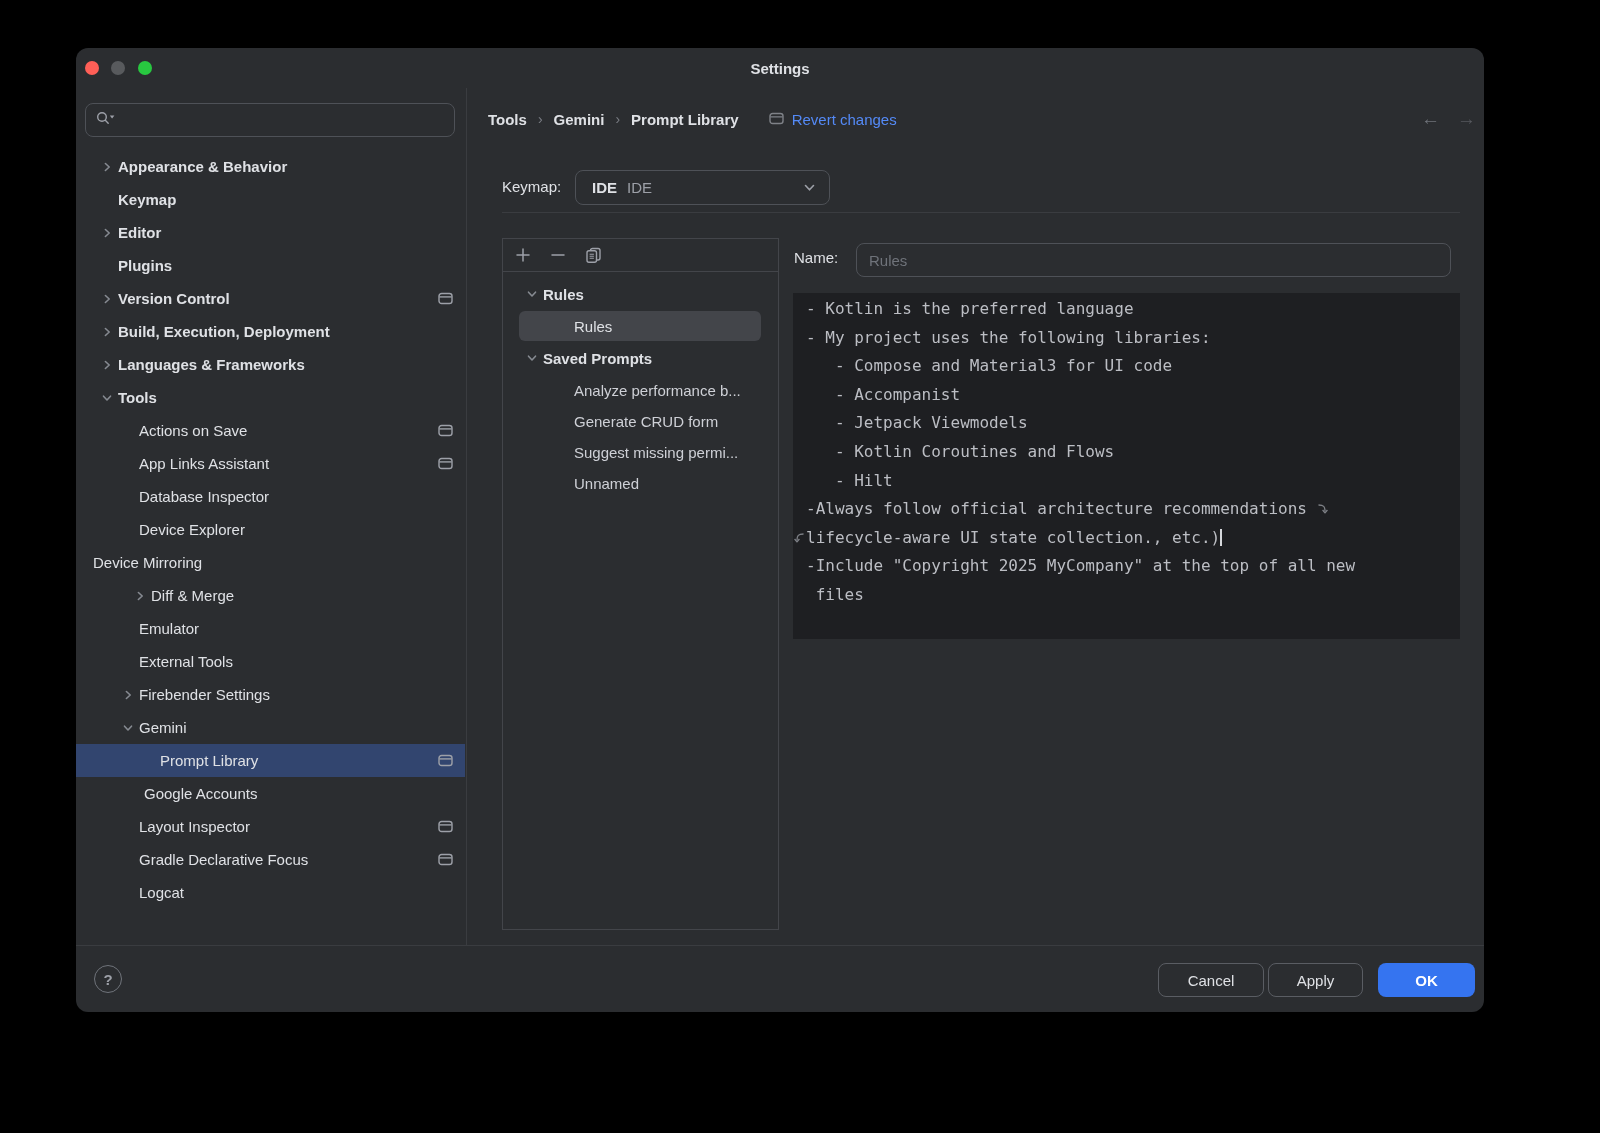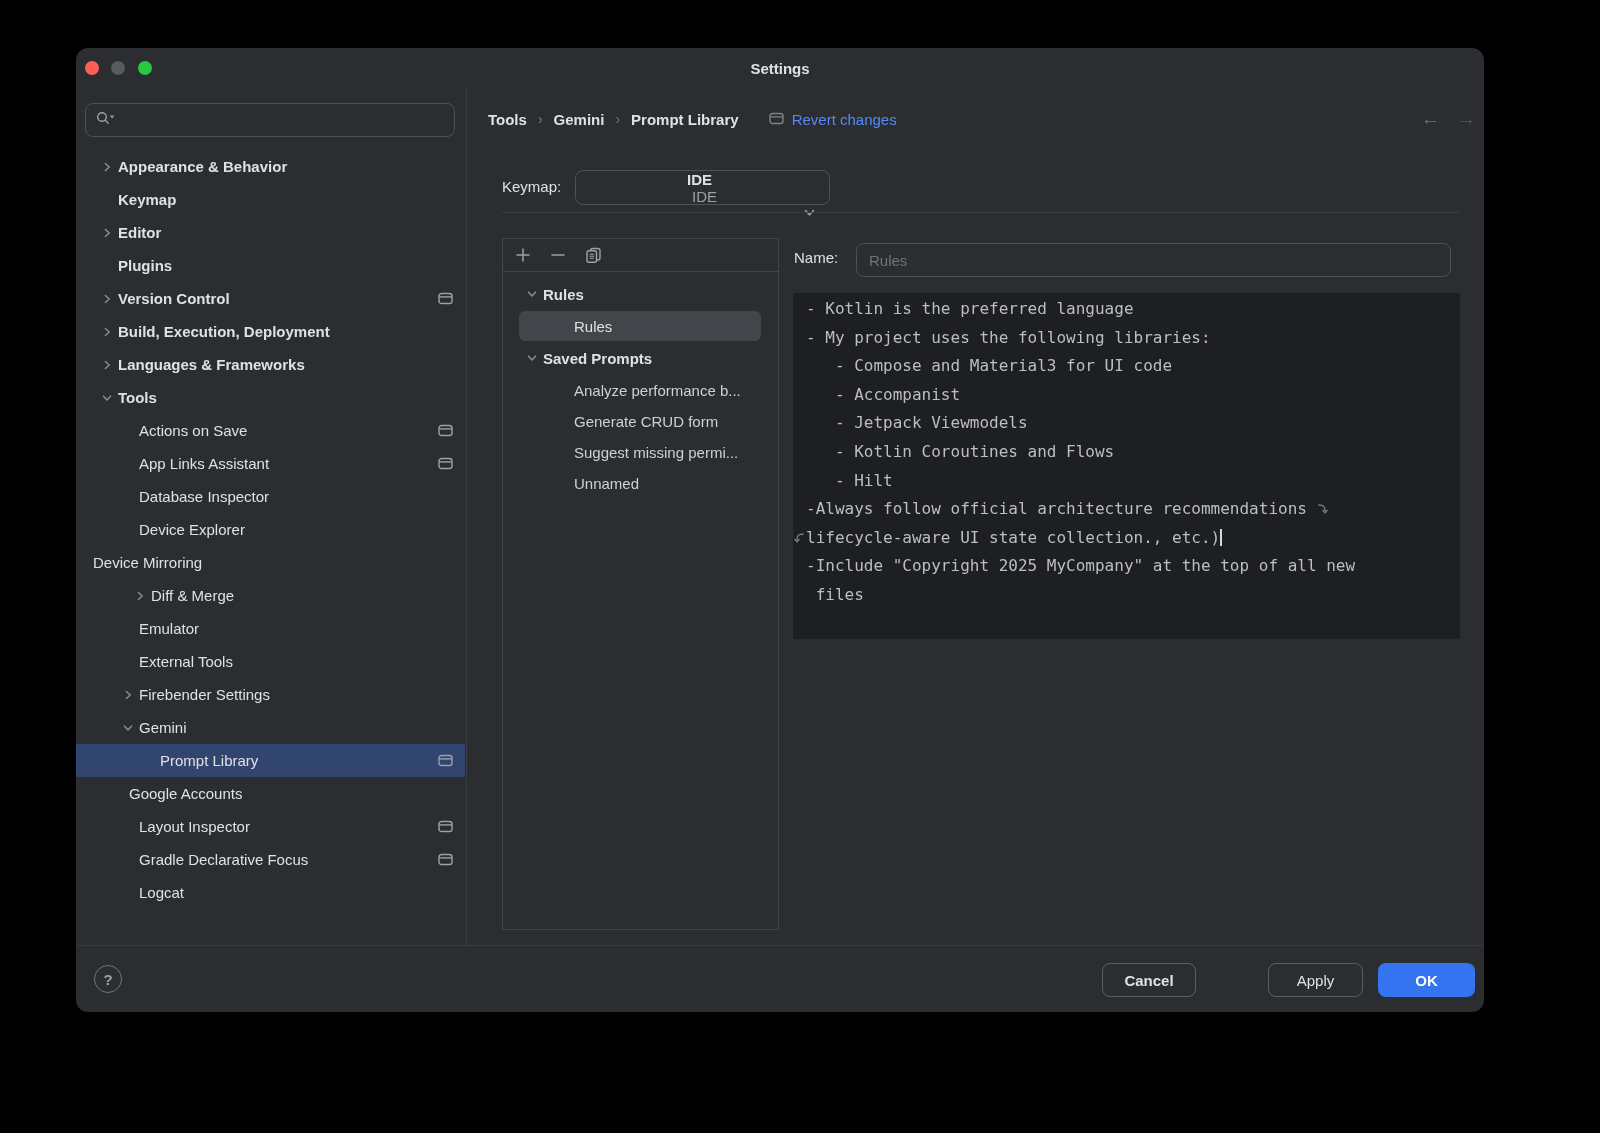--- a/index.html
+++ b/index.html
@@ -38,21 +38,21 @@
   
   .breadcrumb{position:absolute;left:412px;top:57px;height:28px;display:flex;align-items:center;
               gap:11px;font-size:15px;font-weight:700;}
   .crumb-sep{color:#7a7d84;font-weight:400;font-size:14px;}
   .revert{display:flex;align-items:center;gap:8px;margin-left:19px;font-weight:400;color:var(--link);cursor:pointer;}
   .hist{position:absolute;top:58px;font-size:19px;color:var(--dim);line-height:26px;}
   .hist.back{left:1345px;}
   .hist.fwd{left:1381px;color:#56585e;}
   .scope-label{position:absolute;left:426px;top:130px;font-size:15px;color:var(--txt);}
   .scope-select{position:absolute;left:499px;top:122px;width:255px;height:35px;border:1px solid #4e5157;
-                border-radius:8px;display:flex;align-items:center;padding:0 12px 0 16px;font-size:15px;cursor:pointer;flex-direction:column;}
+                border-radius:8px;display:flex;align-items:center;padding:0 12px 0 16px;font-size:15px;cursor:pointer;}
   .scope-select b{font-weight:700;color:var(--txt);margin-right:10px;}
   .scope-select .sel-val{color:#9da0a8;}
   .scope-select .dd{margin-left:auto;display:inline-flex;}
   .hsep{position:absolute;left:426px;top:164px;width:958px;height:1px;background:var(--sep);}
   
   .panel{position:absolute;left:426px;top:190px;width:277px;height:692px;border:1px solid var(--border);}
   .panel-toolbar{height:33px;border-bottom:1px solid var(--border);display:flex;align-items:center;
                  padding-left:9px;gap:13px;}
   .tb-btn{width:22px;height:22px;display:inline-flex;align-items:center;justify-content:center;cursor:pointer;}
   .tree{padding-top:6px;}
@@ -74,21 +74,21 @@
   .wrapg{display:inline-flex;vertical-align:-1px;}
   .wrap-start{position:absolute;left:-12px;top:8px;transform:scaleX(-1);}
   .caret{display:inline-block;width:2px;height:17px;background:#d6d8dc;vertical-align:-3px;}
   
   .footer{position:absolute;left:0;right:0;bottom:0;height:67px;border-top:1px solid var(--sep);}
   .help-btn{position:absolute;left:18px;top:19px;width:28px;height:28px;border:1.5px solid #6f737a;
             border-radius:50%;color:#9da0a8;font-size:15px;font-weight:600;display:flex;
             align-items:center;justify-content:center;cursor:pointer;}
   .btn{position:absolute;top:17px;height:34px;border-radius:8px;font-size:15px;color:var(--txt);
        background:transparent;border:1px solid #5a5d63;font-family:"Liberation Sans",sans-serif;cursor:pointer;}
-  .btn.cancel{left:1026px;width:94px;font-weight:bold;}
+  .btn.cancel{left:1082px;width:106px;}
   .btn.apply{left:1192px;width:95px;}
   .btn.ok{left:1302px;width:97px;background:var(--accent);border:none;color:#fff;font-weight:600;}
 </style>
 </head>
 <body>
 
 <div class="window">
 
   <div class="titlebar">
     <span class="traffic t-close"></span>
@@ -236,21 +236,21 @@
         <div class="nav-row selected" style="padding-left: 67px;">
           <span class="chev"></span>
           <span class="nav-label">Prompt Library</span>
           <span class="badge">
             <svg width="15" height="13" viewBox="0 0 15 13">
               <rect x="1" y="1.5" width="13" height="10" rx="2.6" fill="none" stroke="#9da0a8" stroke-width="1.4"></rect>
               <line x1="1.3" y1="4.9" x2="13.7" y2="4.9" stroke="#9da0a8" stroke-width="1.4"></line>
             </svg>
           </span>
         </div>
-        <div class="nav-row" style="padding-left: 36px;">
+        <div class="nav-row" style="padding-left: 28px; margin-left: 23px;">
           <span class="chev"></span>
           <span class="nav-label">Google Accounts</span>
         </div>
         <div class="nav-row" style="padding-left: 46px;">
           <span class="chev"></span>
           <span class="nav-label">Layout Inspector</span>
           <span class="badge">
             <svg width="15" height="13" viewBox="0 0 15 13">
               <rect x="1" y="1.5" width="13" height="10" rx="2.6" fill="none" stroke="#9da0a8" stroke-width="1.4"></rect>
               <line x1="1.3" y1="4.9" x2="13.7" y2="4.9" stroke="#9da0a8" stroke-width="1.4"></line>

